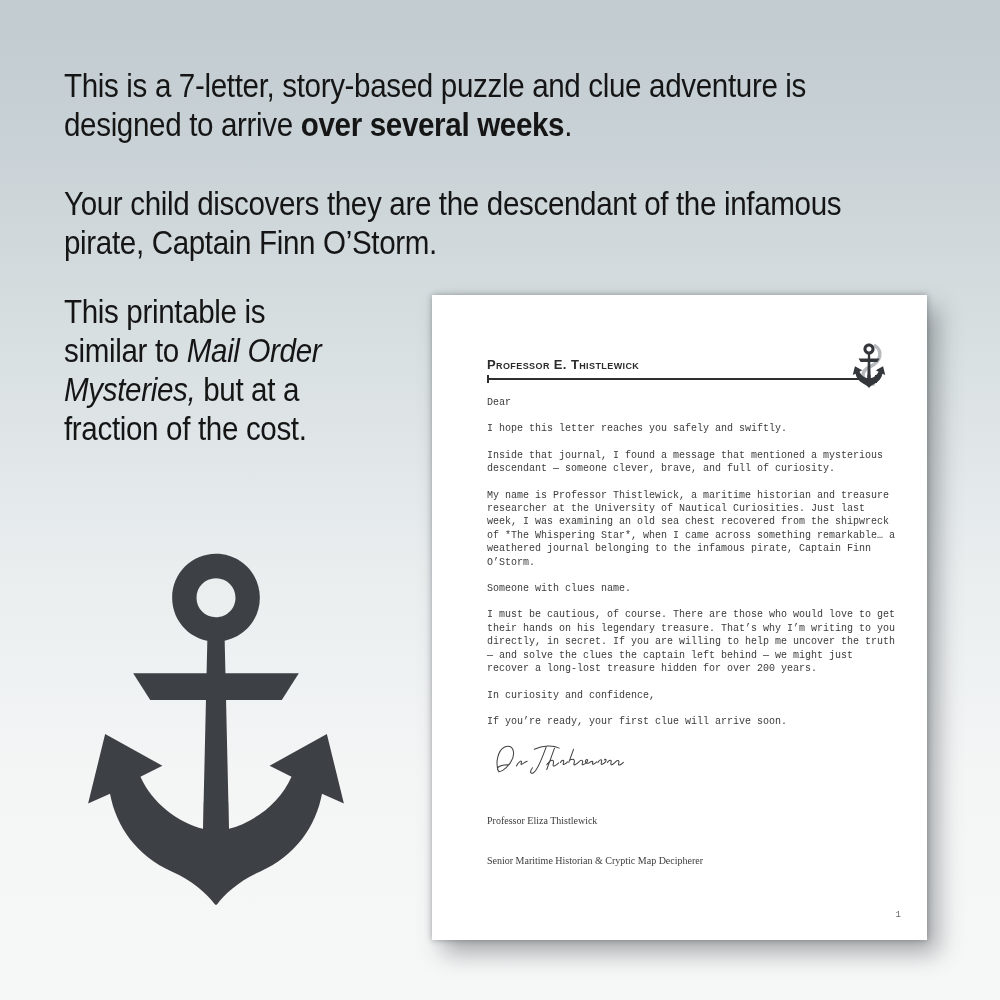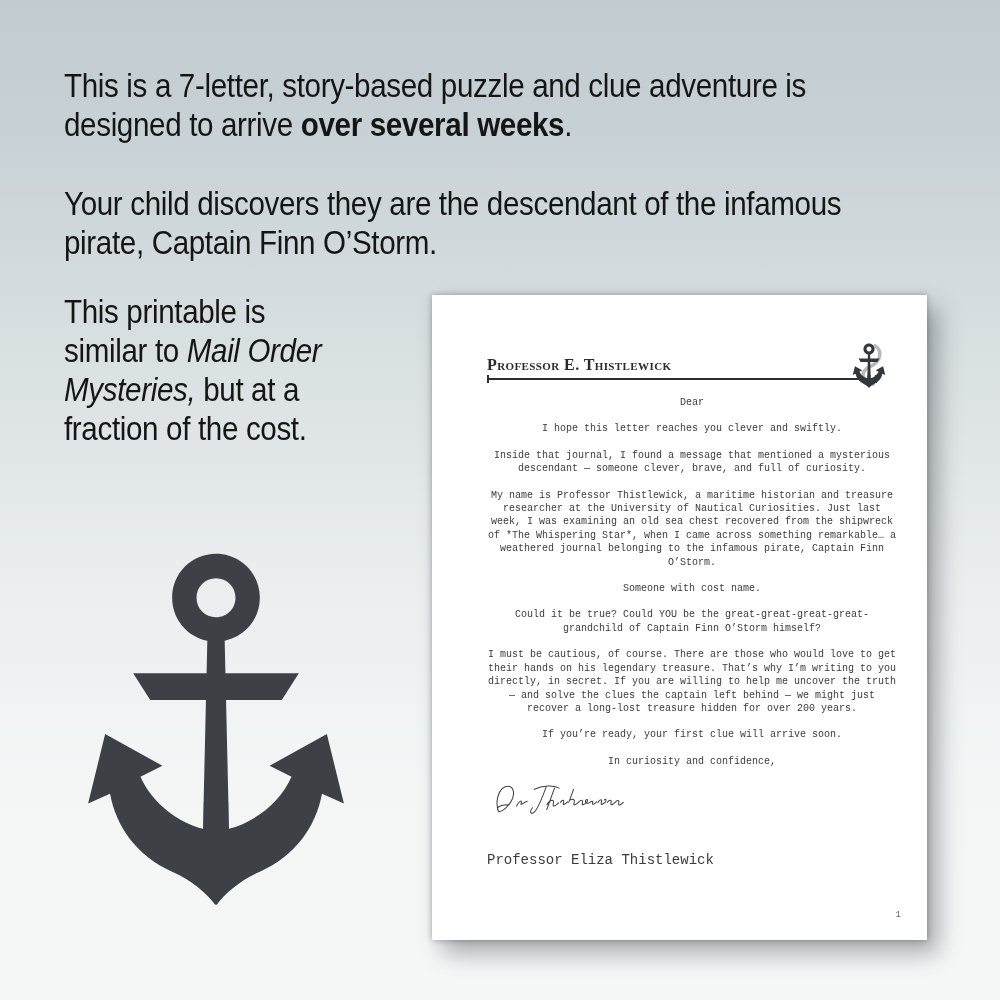--- a/index.html
+++ b/index.html
@@ -46,24 +46,24 @@
     width: 495px; height: 645px;
     background: #ffffff;
     box-shadow: 0 0 6px rgba(50,55,60,0.40),
                 11px 13px 22px rgba(70,75,80,0.45);
   }
   .letter-inner {
     position: absolute; inset: 0;
     padding: 62px 30px 0 55px;
   }
   .lh-name {
-    font-family: Liberation Serif, serif;
+    font-family: Liberation Sans, sans-serif;
     font-variant: small-caps;
     font-weight: 700;
-    font-size: 16px; line-height: 16px;
+    font-size: 13px; line-height: 16px;
     letter-spacing: 0.4px;
     color: #2b2b2b;
   }
   .lh-rule {
     position: relative;
     width: 390px; height: 2px;
     background: #2e2e2e;
     margin-top: 5px;
   }
   .lh-rule::before, .lh-rule::after {
@@ -76,27 +76,27 @@
     position: absolute; left: 420px; top: 48px;
     width: 34px; height: 45px;
   }
 
   .letter-body {
     margin-top: 16px;
     font-family: "Liberation Mono", "DejaVu Sans Mono", monospace;
     font-size: 10px; line-height: 13.4px;
     color: #3b3b3b;
   }
-  .letter-body p { margin: 0 0 13px 0; white-space: pre-wrap; text-align: center; }
+  .letter-body p { margin: 0 0 13px 0; white-space: pre-wrap; }
 
   .signature-svg { display: block; height: 38px; margin: 2px 0 8px -2px; }
 
   .signoff {
-    font-family: Liberation Mono, monospace;
-    font-size: 14px; line-height: 13.4px;
+    font-family: Liberation Serif, serif;
+    font-size: 10px; line-height: 13.4px;
     color: #3b3b3b;
     white-space: pre-wrap;
   }
   .page-num {
     position: absolute; right: 26px; bottom: 20px;
     font-family: "Liberation Mono", "DejaVu Sans Mono", monospace;
     font-size: 9px; color: #6a6a6a;
   }
 </style>
 </head>
@@ -136,53 +136,52 @@
   </svg>
 
   <div class="letter">
     <div class="letter-inner">
 
       <div class="lh-name">Professor E. Thistlewick</div>
       <div class="lh-rule"></div>
 
       <div class="letter-body">
         <p>Dear</p>
-        <p>I hope this letter reaches you clever and swiftly.</p>
+        <p>I hope this letter reaches you safely and swiftly.</p>
         <p>Inside that journal, I found a message that mentioned a mysterious
 descendant — someone clever, brave, and full of curiosity.</p>
         <p>My name is Professor Thistlewick, a maritime historian and treasure
 researcher at the University of Nautical Curiosities. Just last
 week, I was examining an old sea chest recovered from the shipwreck
 of *The Whispering Star*, when I came across something remarkable… a
 weathered journal belonging to the infamous pirate, Captain Finn
 O’Storm.</p>
-        <p>Someone with cost name.</p>
-        <p>Could it be true? Could YOU be the great-great-great-great-
-grandchild of Captain Finn O’Storm himself?</p>
+        <p>Someone with clues name.</p>
         <p>I must be cautious, of course. There are those who would love to get
 their hands on his legendary treasure. That’s why I’m writing to you
 directly, in secret. If you are willing to help me uncover the truth
 — and solve the clues the captain left behind — we might just
 recover a long-lost treasure hidden for over 200 years.</p>
+        <p>In curiosity and confidence,</p>
         <p>If you’re ready, your first clue will arrive soon.</p>
-        <p>In curiosity and confidence,</p>
 
         <svg class="signature-svg" viewBox="0 0 240 64" width="158" aria-label="Dr Thistlewick">
           <g fill="none" stroke="#3f3f3f" stroke-width="1.7" stroke-linecap="round" stroke-linejoin="round">
             <path d="M10,52 C4,38 8,16 20,10 C34,4 40,20 30,36 C22,48 10,56 8,48 C7,42 18,40 26,40"></path>
             <path d="M40,42 C44,34 50,31 48,37 C46,43 52,36 58,34"></path>
             <path d="M70,14 C84,7 102,7 112,12"></path>
             <path d="M90,10 C85,24 78,42 72,50 C66,58 60,54 67,45"></path>
             <path d="M104,12 C99,26 94,40 91,48 M91,40 C97,31 104,30 102,38 C100,45 106,42 111,37"></path>
             <path d="M114,36 C117,31 121,31 119,37 C117,42 122,39 126,35 M128,36 C131,28 134,20 136,14 M130,32 C135,29 139,31 137,37 C135,43 140,40 145,35 C149,31 153,32 151,37 C149,42 154,40 158,36 C161,33 160,30 157,32 C154,35 158,39 162,37 C166,34 170,32 168,37 C167,41 171,39 175,35 M177,36 C181,30 185,30 183,36 C181,42 186,39 190,35 C192,31 190,29 188,32 M193,36 C197,31 201,31 199,37 C198,42 202,40 206,36 C210,31 214,32 212,38 C211,43 216,40 220,36"></path>
           </g>
         </svg>
 
         <div class="signoff">
           <div>Professor Eliza Thistlewick</div>
+          <div>Senior Maritime Historian &amp; Cryptic Map Decipherer</div>
         </div>
       </div>
 
       <svg class="mini-anchor" viewBox="0 0 220 290" aria-hidden="true">
         <path d="M150,18 C200,52 188,122 118,152 C48,182 60,248 138,266" fill="none" stroke="#b6babd" stroke-width="22" stroke-linecap="round"></path>
         <use href="#anchor-shape" fill="#33363a"></use>
       </svg>
 
       <div class="page-num">1</div>
     </div>

